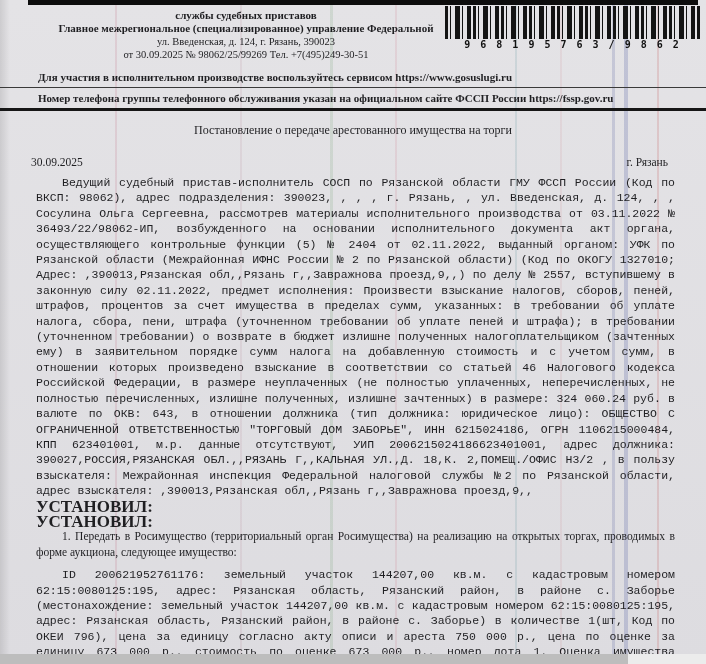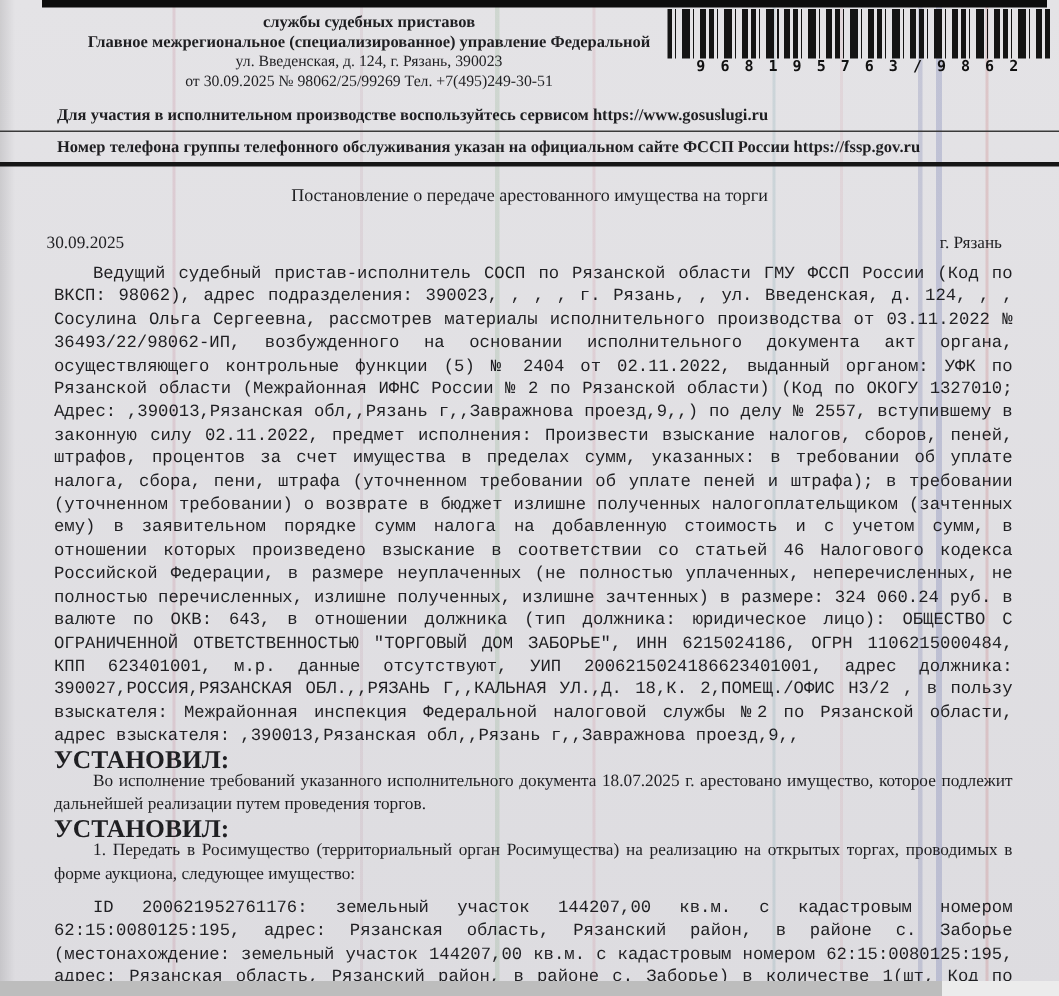--- a/index.html
+++ b/index.html
@@ -87,21 +87,20 @@
 
   <div class="date-row">
     <span>30.09.2025</span>
     <span>г. Рязань</span>
   </div>
 
   <div class="content">
     <p class="sp">Ведущий судебный пристав-исполнитель СОСП по Рязанской области ГМУ ФССП России (Код по ВКСП: 98062), адрес подразделения: 390023, , , , г. Рязань, , ул. Введенская, д. 124, , , Сосулина Ольга Сергеевна, рассмотрев материалы исполнительного производства от 03.11.2022 № 36493/22/98062-ИП, возбужденного на основании исполнительного документа акт органа, осуществляющего контрольные функции (5) № 2404 от 02.11.2022, выданный органом: УФК по Рязанской области (Межрайонная ИФНС России № 2 по Рязанской области) (Код по ОКОГУ 1327010; Адрес: ,390013,Рязанская обл,,Рязань г,,Завражнова проезд,9,,) по делу № 2557, вступившему в законную силу 02.11.2022, предмет исполнения: Произвести взыскание налогов, сборов, пеней, штрафов, процентов за счет имущества в пределах сумм, указанных: в требовании об уплате налога, сбора, пени, штрафа (уточненном требовании об уплате пеней и штрафа); в требовании (уточненном требовании) о возврате в бюджет излишне полученных налогоплательщиком (зачтенных ему) в заявительном порядке сумм налога на добавленную стоимость и с учетом сумм, в отношении которых произведено взыскание в соответствии со статьей 46 Налогового кодекса Российской Федерации, в размере неуплаченных (не полностью уплаченных, неперечисленных, не полностью перечисленных, излишне полученных, излишне зачтенных) в размере: 324 060.24 руб. в валюте по ОКВ: 643, в отношении должника (тип должника: юридическое лицо): ОБЩЕСТВО С ОГРАНИЧЕННОЙ ОТВЕТСТВЕННОСТЬЮ "ТОРГОВЫЙ ДОМ ЗАБОРЬЕ", ИНН 6215024186, ОГРН 1106215000484, КПП 623401001, м.р. данные отсутствуют, УИП 2006215024186623401001, адрес должника: 390027,РОССИЯ,РЯЗАНСКАЯ ОБЛ.,,РЯЗАНЬ Г,,КАЛЬНАЯ УЛ.,Д. 18,К. 2,ПОМЕЩ./ОФИС Н3/2 , в пользу взыскателя: Межрайонная инспекция Федеральной налоговой службы №2 по Рязанской области, адрес взыскателя: ,390013,Рязанская обл,,Рязань г,,Завражнова проезд,9,,</p>
 
     <p class="sec-head">УСТАНОВИЛ:</p>
-    <p>Во исполнение требований указанного исполнительного документа 18.07.2025 г. арестовано имущество, которое подлежит дальнейшей реализации путем проведения торгов.</p>
 
     <p class="sec-head">УСТАНОВИЛ:</p>
     <p>1. Передать в Росимущество (территориальный орган Росимущества) на реализацию на открытых торгах, проводимых в форме аукциона, следующее имущество:</p>
     <p class="sp">ID 200621952761176: земельный участок 144207,00 кв.м. с кадастровым номером 62:15:0080125:195, адрес: Рязанская область, Рязанский район, в районе с. Заборье (местонахождение: земельный участок 144207,00 кв.м. с кадастровым номером 62:15:0080125:195, адрес: Рязанская область, Рязанский район, в районе с. Заборье) в количестве 1(шт, Код по ОКЕИ 796), цена за единицу согласно акту описи и ареста 750 000 р., цена по оценке за единицу 673 000 р., стоимость по оценке 673 000 р., номер лота 1. Оценка имущества произведена ООО "БИЗНЕС-НОВАЦИЯ". Отчет специалиста-оценщика от 10.09.2025 № 779/8865. Постановление судебного пристава-исполнителя об оценке имущества от 15.09.2025 № 98062/25/92902.</p>
 
   </div>
 
   <div class="bottom-strip"></div>
   <div class="bottom-strip-right"></div>
 

